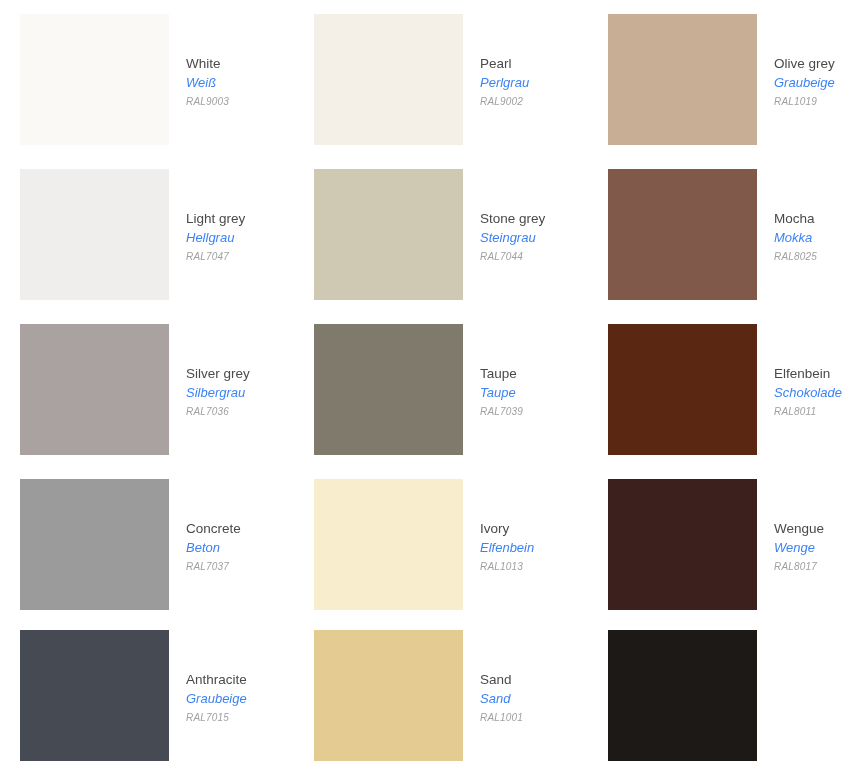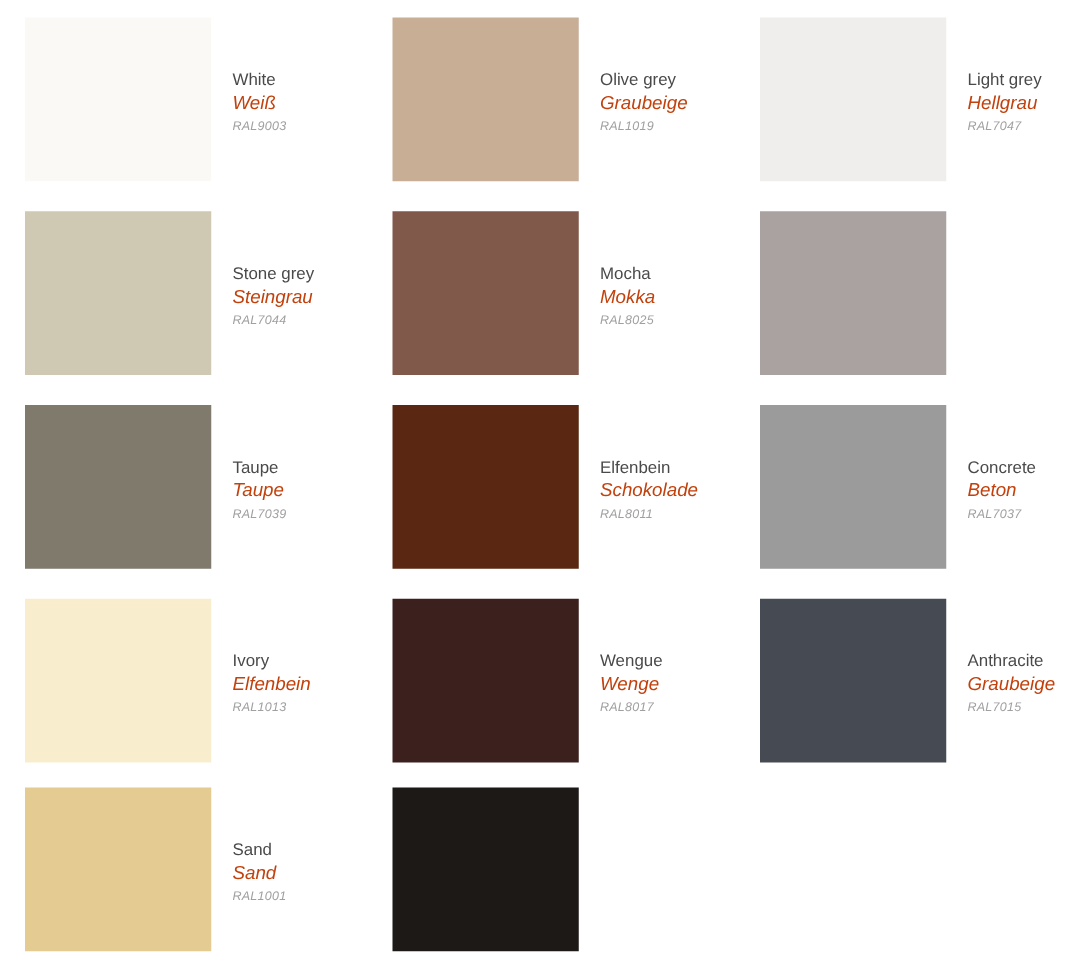--- a/index.html
+++ b/index.html
@@ -52,23 +52,23 @@
   .name-en {
     font-size: 13.5px;
     line-height: 19px;
     color: #4a4a4a;
     font-style: normal;
     font-weight: 400;
     white-space: nowrap;
   }
 
   .name-de {
-    font-size: 15px;
+    font-size: 13px;
     line-height: 19px;
-    color: #c2410c;
+    color: #3b82f6;
     font-style: italic;
     font-weight: 400;
     white-space: nowrap;
   }
 
   .ral-code {
     font-size: 10px;
     line-height: 19px;
     color: #a0a0a0;
     font-style: italic;
@@ -83,20 +83,28 @@
 <div id="palette-grid">
     <div class="swatch-cell">
       <div class="swatch-chip" style="background-color: rgb(250, 249, 246);"></div>
       <div class="swatch-info">
         <div class="name-en">White</div>
         <div class="name-de">Weiß</div>
         <div class="ral-code">RAL9003</div>
       </div>
     </div>
     <div class="swatch-cell">
+      <div class="swatch-chip" style="background-color: rgb(244, 239, 231);"></div>
+      <div class="swatch-info">
+        <div class="name-en">Pearl</div>
+        <div class="name-de">Perlgrau</div>
+        <div class="ral-code">RAL9002</div>
+      </div>
+    </div>
+    <div class="swatch-cell">
       <div class="swatch-chip" style="background-color: rgb(201, 174, 150);"></div>
       <div class="swatch-info">
         <div class="name-en">Olive grey</div>
         <div class="name-de">Graubeige</div>
         <div class="ral-code">RAL1019</div>
       </div>
     </div>
     <div class="swatch-cell">
       <div class="swatch-chip" style="background-color: rgb(239, 238, 236);"></div>
       <div class="swatch-info">
@@ -116,20 +124,25 @@
     <div class="swatch-cell">
       <div class="swatch-chip" style="background-color: rgb(129, 89, 74);"></div>
       <div class="swatch-info">
         <div class="name-en">Mocha</div>
         <div class="name-de">Mokka</div>
         <div class="ral-code">RAL8025</div>
       </div>
     </div>
     <div class="swatch-cell">
       <div class="swatch-chip" style="background-color: rgb(170, 162, 161);"></div>
+      <div class="swatch-info">
+        <div class="name-en">Silver grey</div>
+        <div class="name-de">Silbergrau</div>
+        <div class="ral-code">RAL7036</div>
+      </div>
     </div>
     <div class="swatch-cell">
       <div class="swatch-chip" style="background-color: rgb(128, 122, 109);"></div>
       <div class="swatch-info">
         <div class="name-en">Taupe</div>
         <div class="name-de">Taupe</div>
         <div class="ral-code">RAL7039</div>
       </div>
     </div>
     <div class="swatch-cell">

